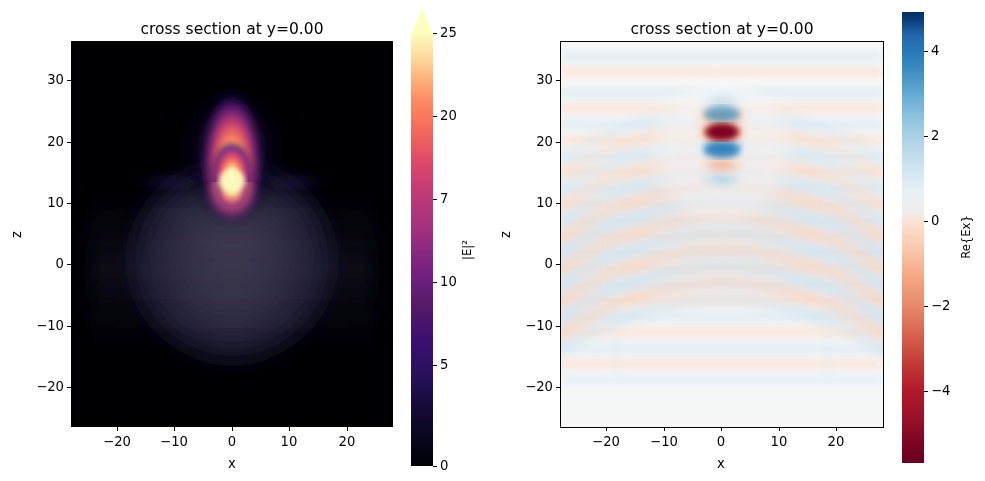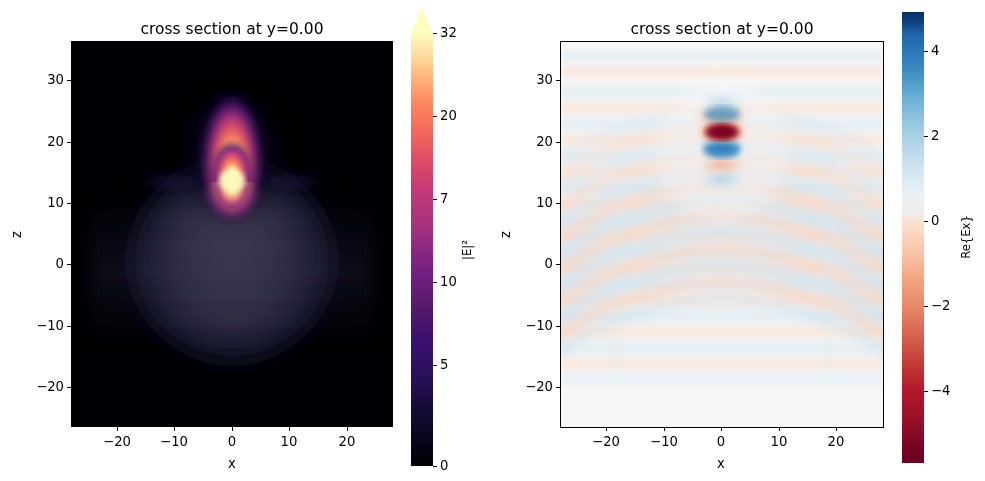--- a/index.html
+++ b/index.html
@@ -213,21 +213,21 @@
     <polygon points="11,0 22,26 0,26" fill="#fcfdbf"></polygon>
   </svg>
   <div class="cbar-body" style="left:411px; top:33px; width:22px; height:433px;
               background:linear-gradient(to top,
                 #000004 0%, #07061c 6%, #160b39 14%, #2b115f 22%,
                 #3b0f70 29%, #561a69 37%, #711f81 44%, #8c2981 50%,
                 #a8327d 56%, #b5367a 60%, #ca3c74 65%, #de4968 70%,
                 #ec5f5f 75%, #f7705c 79%, #fb8861 84%, #fe9f6d 87%,
                 #feb77e 90%, #fecf92 93%, #fee3a8 96%, #fcfdbf 100%);"></div>
   <div class="tick-mark" style="left:433px; top:32.5px; width:4px; height:1.2px;"></div>
-  <div class="cbar-tick-label" style="left:440px; top:25px;">32</div>
+  <div class="cbar-tick-label" style="left:440px; top:25px;">25</div>
   <div class="tick-mark" style="left:433px; top:115.5px; width:4px; height:1.2px;"></div>
   <div class="cbar-tick-label" style="left:440px; top:108px;">20</div>
   <div class="tick-mark" style="left:433px; top:198.5px; width:4px; height:1.2px;"></div>
   <div class="cbar-tick-label" style="left:440px; top:191px;">7</div>
   <div class="tick-mark" style="left:433px; top:281.5px; width:4px; height:1.2px;"></div>
   <div class="cbar-tick-label" style="left:440px; top:274px;">10</div>
   <div class="tick-mark" style="left:433px; top:364.5px; width:4px; height:1.2px;"></div>
   <div class="cbar-tick-label" style="left:440px; top:357px;">5</div>
   <div class="tick-mark" style="left:433px; top:465.5px; width:4px; height:1.2px;"></div>
   <div class="cbar-tick-label" style="left:440px; top:458px;">0</div>

